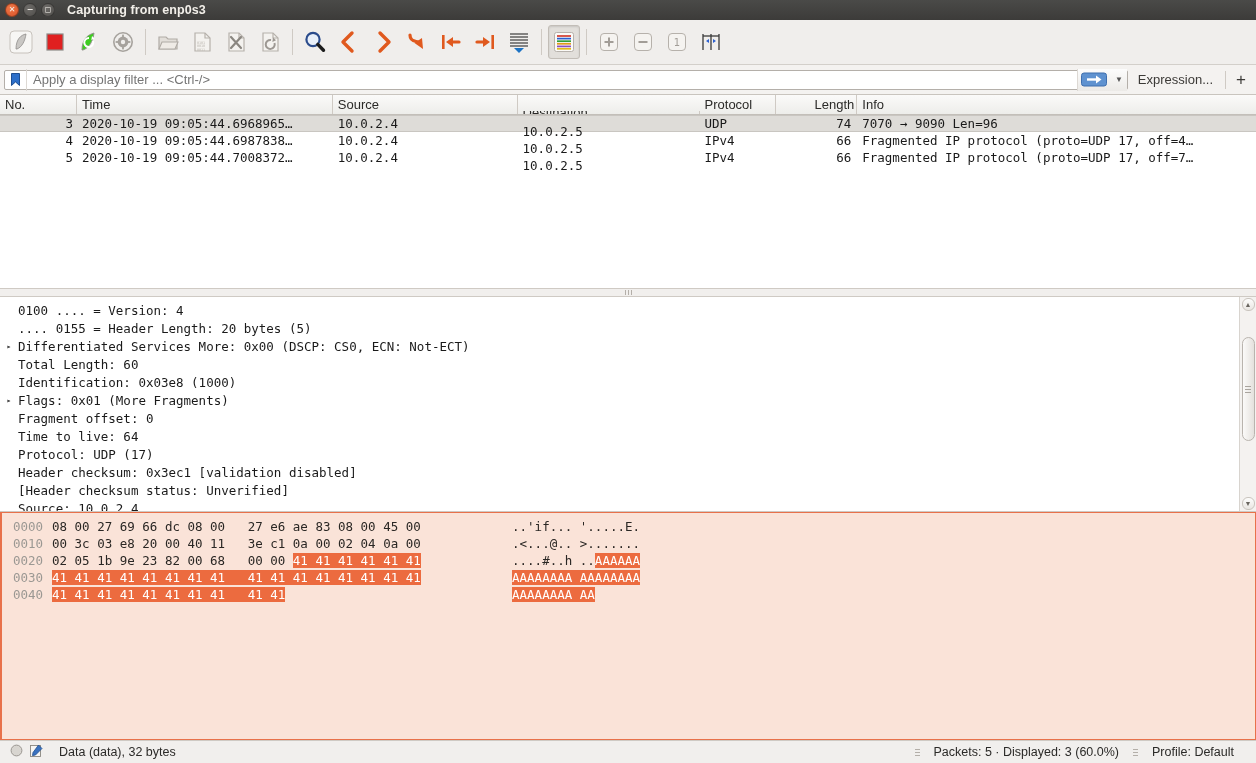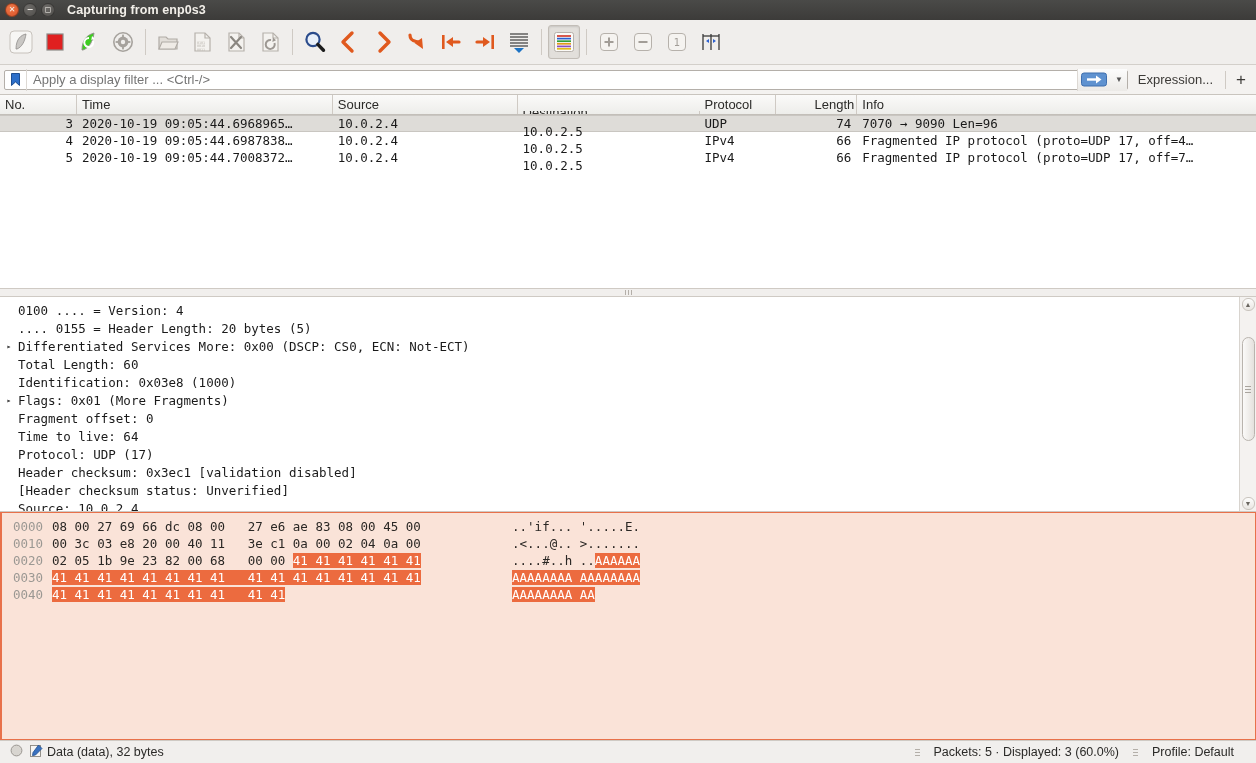--- a/index.html
+++ b/index.html
@@ -236,21 +236,21 @@
   
   .statusbar {
     flex: 0 0 23px; height: 23px;
     background: #f1efed;
     border-top: 1px solid #cfcac4;
     display: flex; align-items: center;
     font-size: 12.5px; color: #2b2a28;
     padding: 0 4px;
   }
   .sb-icons { display: flex; align-items: center; gap: 6px; padding: 0 4px 0 6px; }
-  .sb-text { white-space: nowrap; }
+  .sb-text { margin-left: 12px; white-space: nowrap; }
   .sb-spacer { flex: 1 1 auto; }
   .sb-grip { display: flex; flex-direction: column; gap: 2px; margin: 0 8px; }
   .sb-grip i { width: 5px; height: 1px; background: #b4afa9; display:block; }
   .sb-sect { white-space: nowrap; padding: 0 6px; }
   .sb-right-pad { width: 12px; }
 </style>
 </head>
 <body>
 
 <div id="app">

